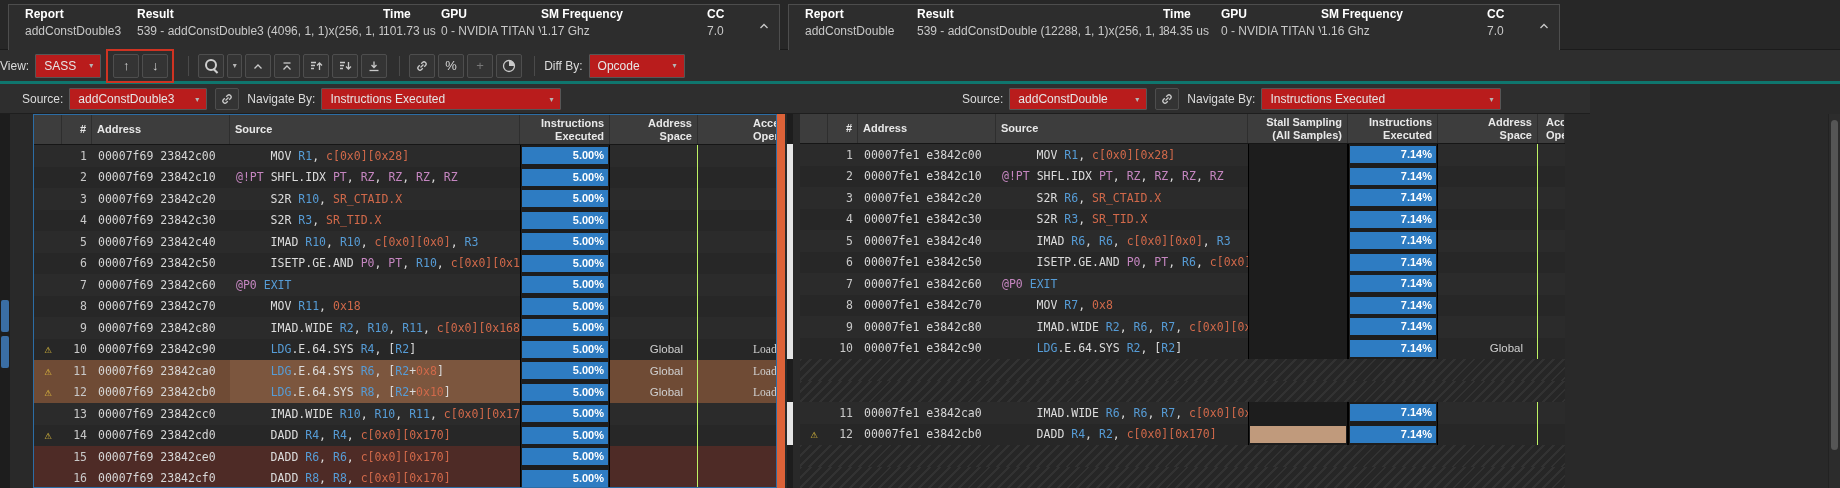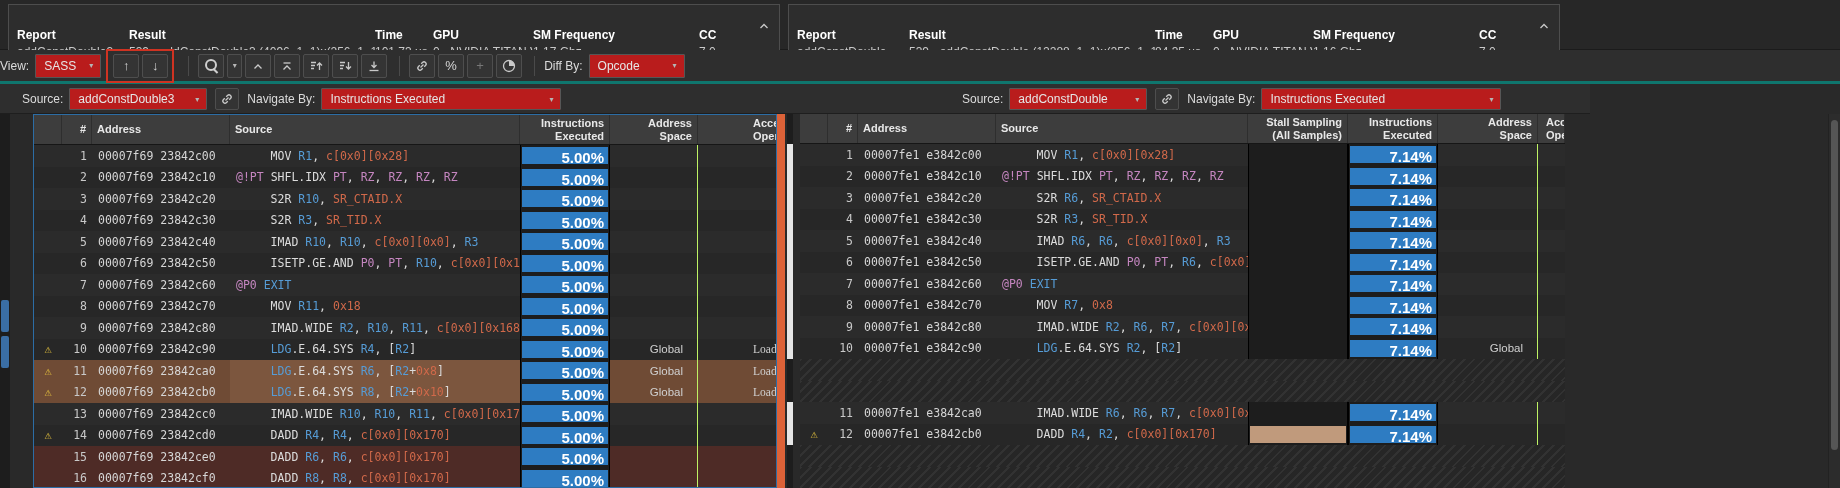--- a/index.html
+++ b/index.html
@@ -1,21 +1,21 @@
 <!DOCTYPE html>
 <html><head>
 <meta charset="utf-8">
 <style>
   *{box-sizing:border-box;margin:0;padding:0}
   html,body{width:1840px;height:488px;overflow:hidden}
   body{position:relative;background:#292929;font-family:"Liberation Sans",sans-serif;font-size:12px;color:#ddd}
 
   
   .report-bar{position:absolute;left:0;top:0;width:1840px;height:50px;background:#272727;border-bottom:1px solid #1b1b1b}
-  .report-panel{position:absolute;top:4px;height:58px;width:772px;background:#2d2d2d;border:1px solid #4d4d4d;display:flex;align-items:flex-end;padding:2px 8px}
+  .report-panel{position:absolute;top:4px;height:58px;width:772px;background:#2d2d2d;border:1px solid #4d4d4d;display:flex;align-items:flex-start;padding:2px 16px}
   .rp-left{left:8px}.rp-right{left:788px}
   .rp-col{display:flex;flex-direction:column;justify-content:center;gap:3px;overflow:hidden}
   .w-report{width:112px}.w-result{width:246px}.w-time{width:58px}.w-gpu{width:100px}.w-sm{width:166px}.w-cc{width:34px}
   .rp-label{font-weight:bold;color:#ffffff;white-space:nowrap}
   .rp-value{color:#c9c9c9;white-space:nowrap}
   .panel-icon{position:absolute;right:8px;top:14px;width:14px;height:14px;display:flex;align-items:center;justify-content:center}
 
   
   .toolbar{position:absolute;left:0;top:50px;width:1840px;height:34px;background:#2e2e2e;border-bottom:3px solid #0f766e;display:flex;align-items:center;}
   .tb-label{color:#dcdcdc;margin-right:6px;white-space:nowrap}
@@ -67,21 +67,21 @@
   .tbody .trow.hl-red{background:#4e2b26}
   .tbody .trow.hatch{background:repeating-linear-gradient(135deg,#323232 0 2px,#262626 2px 7px)}
   .td{height:100%;display:flex;align-items:center;font-family:"DejaVu Sans Mono",monospace;font-size:11.5px;color:#d6d6d6;overflow:hidden}
   .td.warn-cell{justify-content:center}
   .warn{color:#e9c53e;font-size:12px;line-height:1}
   .td.num{justify-content:flex-end;padding-right:5px;color:#c9c9c9}
   .td.addr{padding-left:6px}
   .td.src{padding-left:6px;white-space:pre}
   .td.bar-cell,.td.stall-cell{background:#1d1d1d;border-left:1px solid #000;border-right:1px solid #000;display:block}
   .ibar{height:17px;margin:2px 1px;background:#2e7cc2;position:relative}
-  .ibar span{position:absolute;right:4px;top:2px;font-family:"Liberation Sans",sans-serif;font-size:15px;font-weight:bold;color:#fff}
+  .ibar span{position:absolute;right:4px;top:2px;font-family:"Liberation Sans",sans-serif;font-size:11px;font-weight:bold;color:#fff}
   .stall-bar{height:17px;margin:2px 1px;background:#c09a7c}
   .td.space{font-family:"Liberation Sans",sans-serif;justify-content:flex-end;padding-right:14px;color:#d0d0d0;border-right:1px solid #bef264}
   .td.access{font-family:Liberation Serif, serif;color:#d0d0d0;white-space:nowrap}
   .pane-left .td.access{padding-left:55px}
   .pane-right .td.access{padding-left:8px}
   .tk-m{color:#dcdcdc}.tk-r{color:#569cd6}.tk-k{color:#c586c0}.tk-c{color:#d1694a}
 </style>
 </head>
 <body>
 

